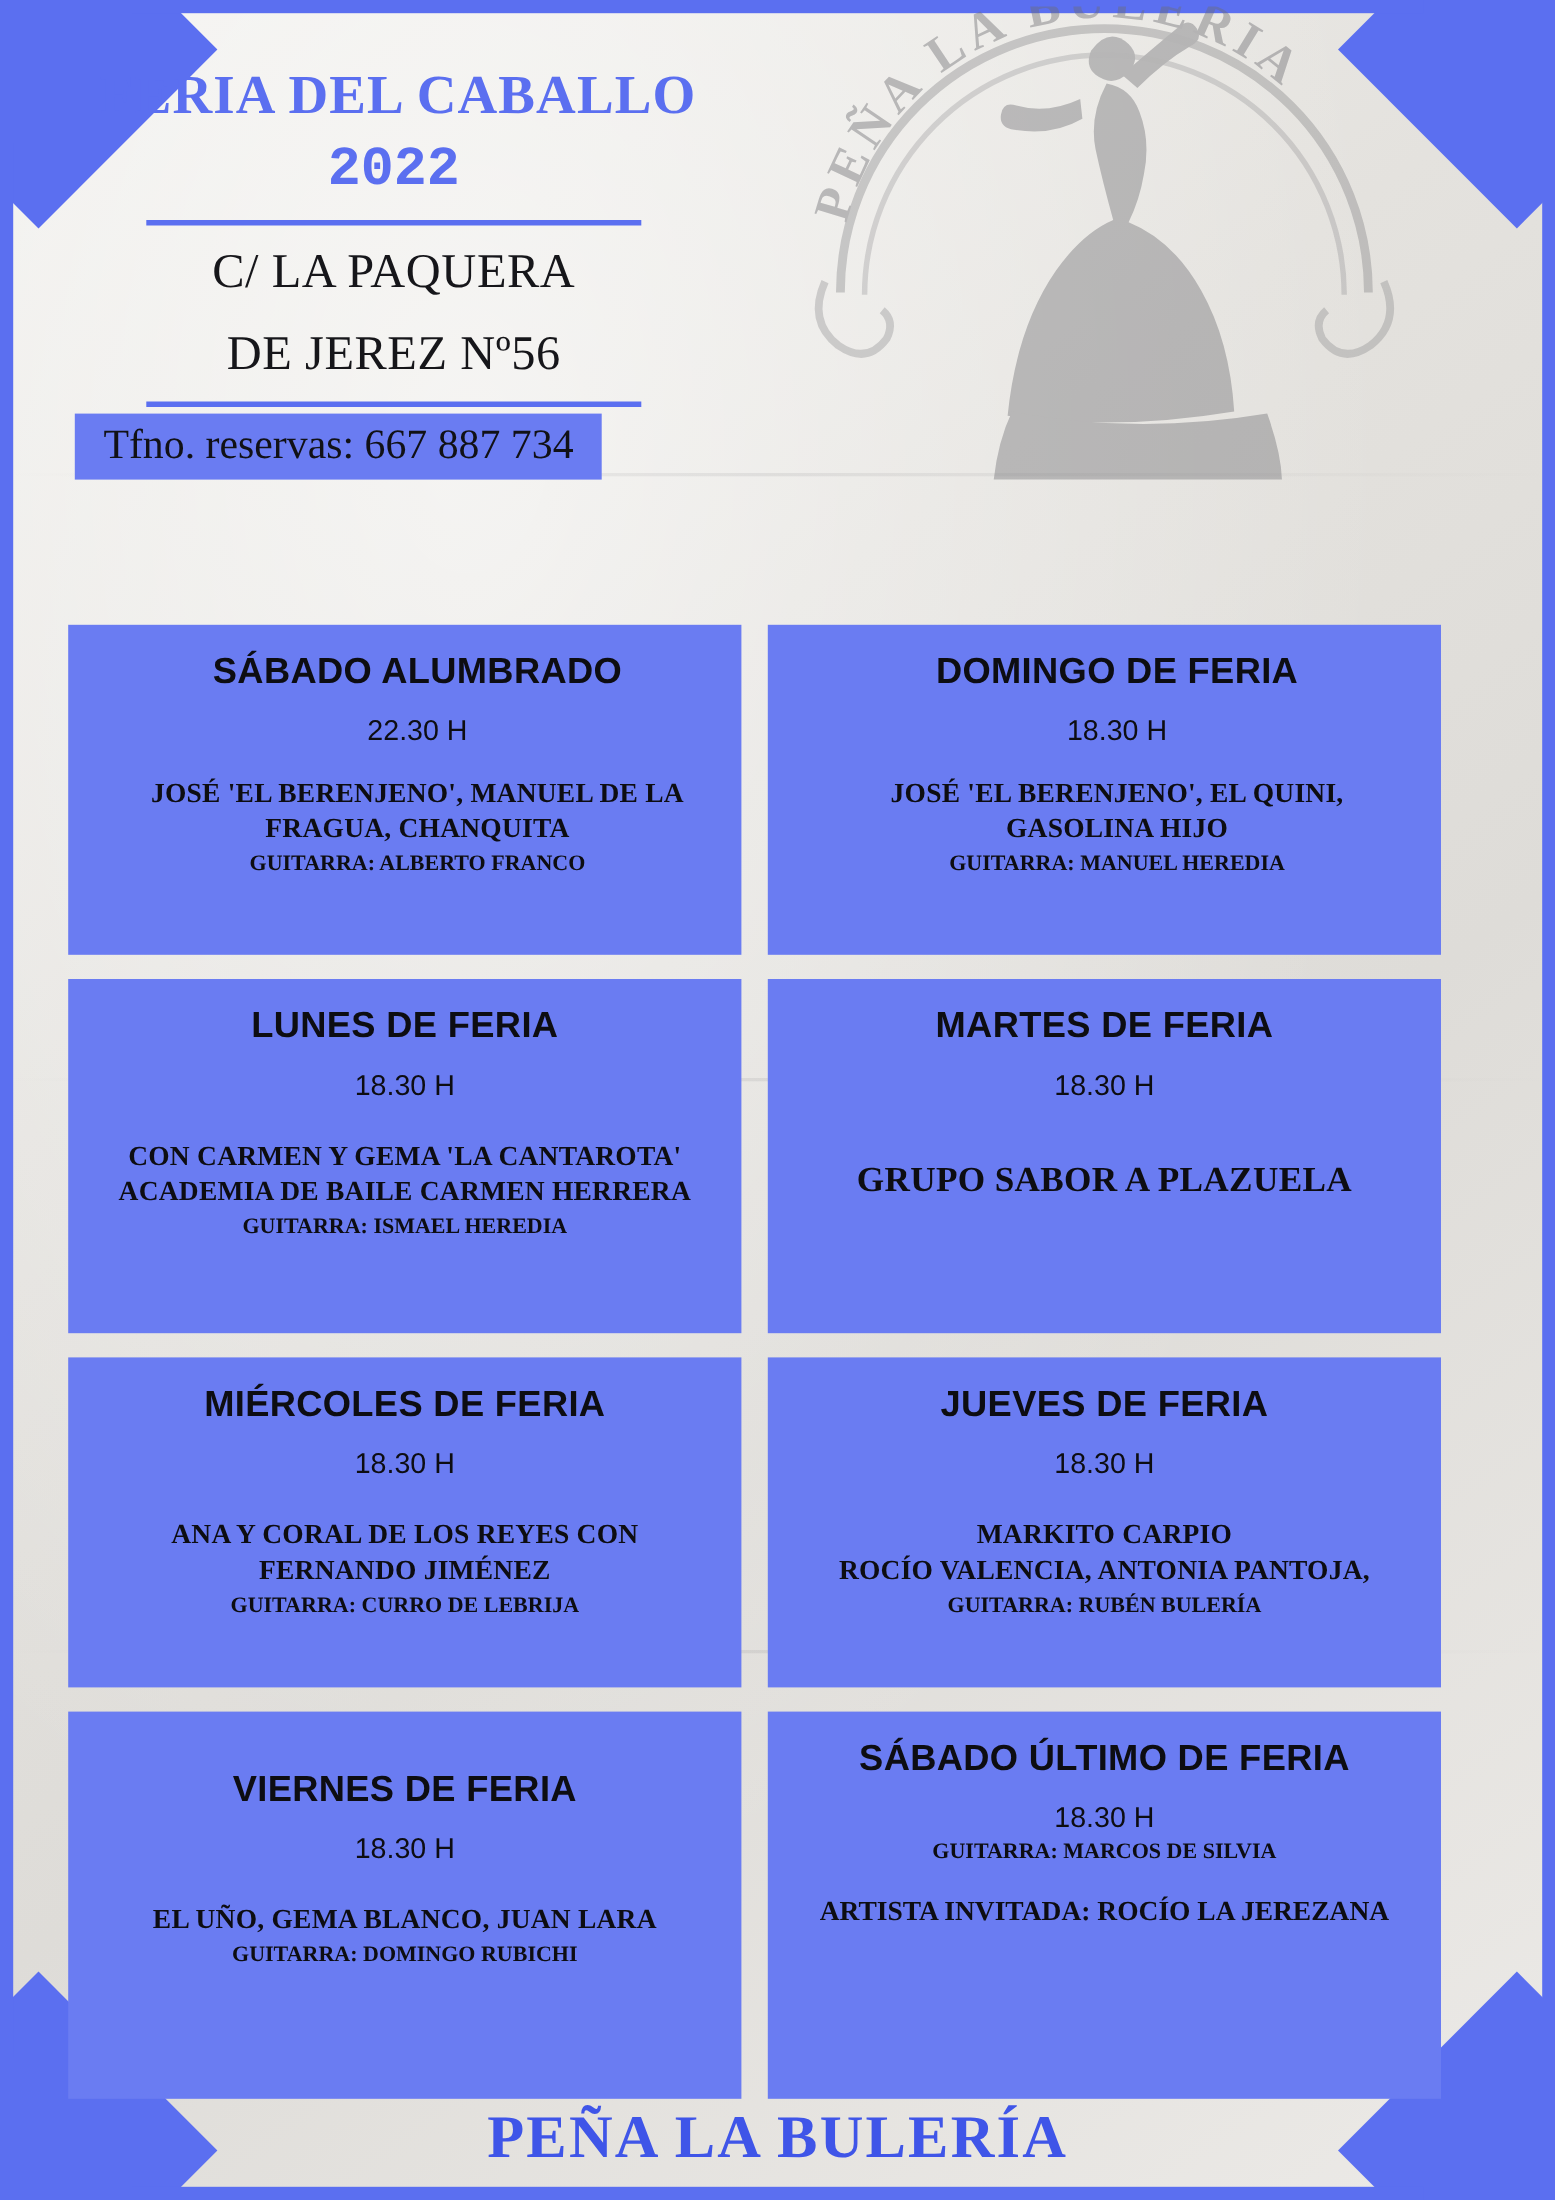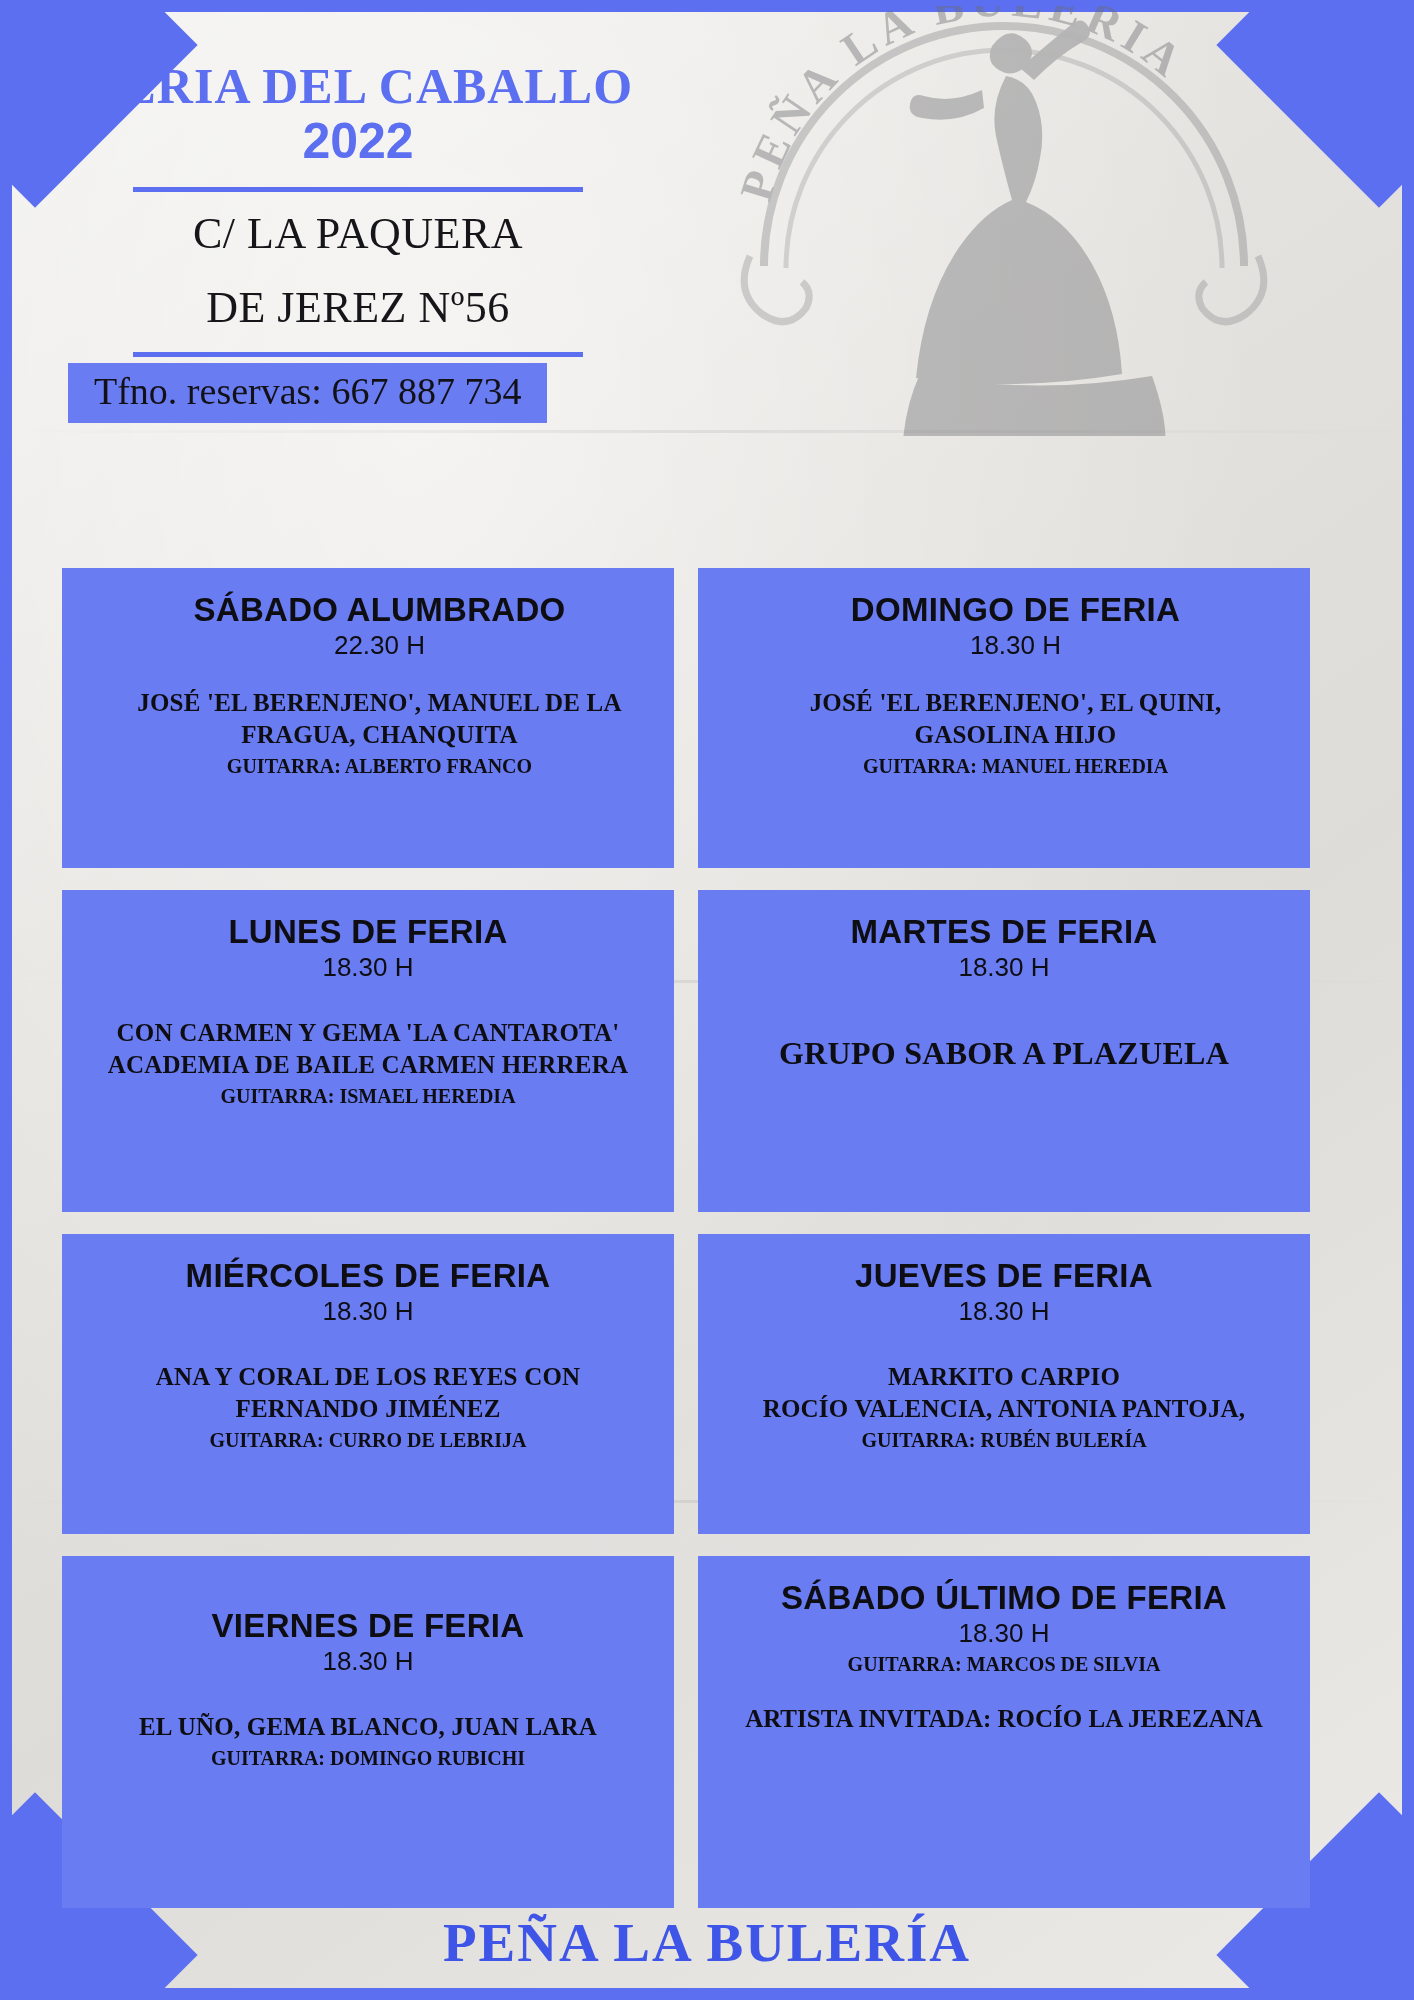--- a/index.html
+++ b/index.html
@@ -102,27 +102,27 @@
     font-weight: bold;
     font-size: 50px;
     letter-spacing: 1px;
     color: #5b6ff0;
     line-height: 1.12;
     margin: 0;
     text-align: center;
     padding-left: 8px;
   }
   .title-year {
-    font-family: Liberation Sans, sans-serif;
+    font-family: Liberation Mono, monospace;
     font-weight: bold;
     font-size: 50px;
     color: #5b6ff0;
     text-align: center;
     line-height: 1.1;
-    margin: 0;
+    margin: 13px;
   }
   .rule {
     height: 5px;
     background: #5b6ff0;
     margin: 18px auto 0 auto;
     width: 450px;
   }
   .addr-line {
     font-family: "Liberation Serif", serif;
     font-size: 44px;
@@ -179,21 +179,21 @@
     font-family: "Liberation Sans", sans-serif;
     font-weight: bold;
     font-size: 33px;
     letter-spacing: 0.3px;
     line-height: 1.2;
     margin: 6px 0 0 0;
   }
   .card-time {
     font-family: "Liberation Sans", sans-serif;
     font-size: 26px;
-    margin: 0 0 0 0;
+    margin: 19px 0 0 0;
   }
   .card-body {
     font-family: "Liberation Serif", serif;
     font-weight: bold;
     font-size: 25px;
     line-height: 1.28;
     margin: 26px 0 0 0;
     letter-spacing: 0.2px;
   }
   .card-body .ln { display: block; }

